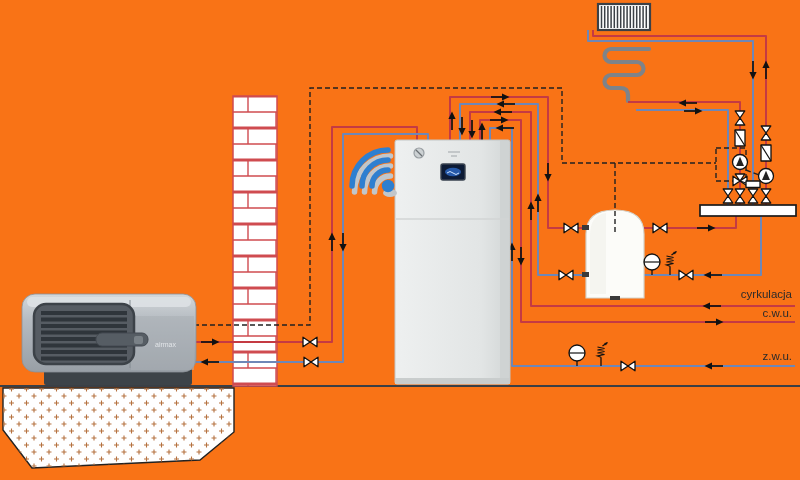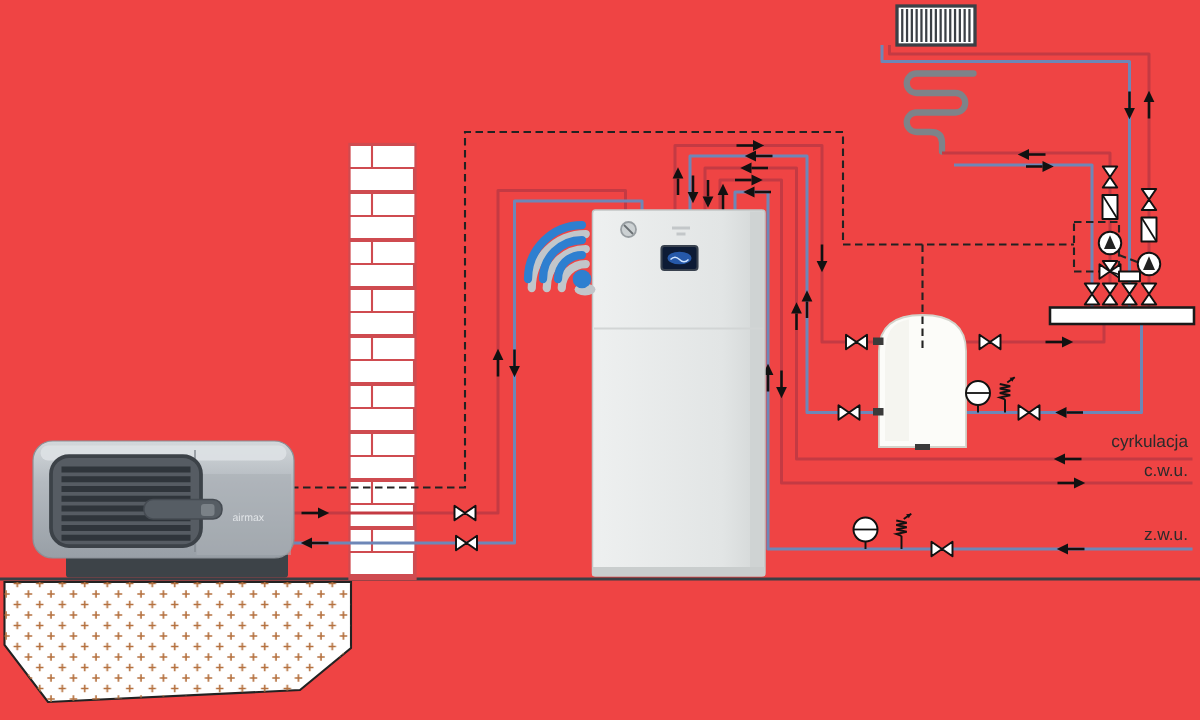--- a/index.html
+++ b/index.html
@@ -1,21 +1,21 @@
 <!DOCTYPE html>
 <html style="--supply-pipe-red: #c43a43; --return-pipe-blue: #6e87b7; --control-cable-dashed: #222222; --brick-outline: #cf4b50; --ground-hatch: #b5713f; --wifi-signal-blue: #2e7fd0; --radiator-outline: #3b4046; --underfloor-coil-gray: #7e8389; --label-text: #2b2b2b;"><head>
 <meta charset="utf-8">
 <style>
   :root{
     --supply-pipe-red:#c43a43; --return-pipe-blue:#6e87b7; --control-cable-dashed:#222222;
     --brick-outline:#cf4b50; --ground-hatch:#b5713f; --wifi-signal-blue:#2e7fd0;
     --radiator-outline:#3b4046; --underfloor-coil-gray:#7e8389; --label-text:#2b2b2b;
   }
   html,body{margin:0;padding:0;background:#fff}
-  .stage{width:800px;height:480px;position:relative;background:#ef4444;overflow:hidden}
+  .stage{width:800px;height:480px;position:relative;background:#f97316;overflow:hidden}
   svg{display:block}
   text{font-family:"Liberation Sans",sans-serif}
   .pipe{fill:none;stroke-width:2;stroke-linejoin:round}
   .pr{stroke:var(--supply-pipe-red,#c43a43)}
   .pb{stroke:var(--return-pipe-blue,#6e87b7)}
   .dash{fill:none;stroke:var(--control-cable-dashed,#222);stroke-width:1.4;stroke-dasharray:5 3}
   .sym{stroke:#111;stroke-width:1.3;fill:#fff;stroke-linejoin:round}
   .lbl{font-size:11.5px;fill:var(--label-text,#2b2b2b)}
 </style>
 </head>

